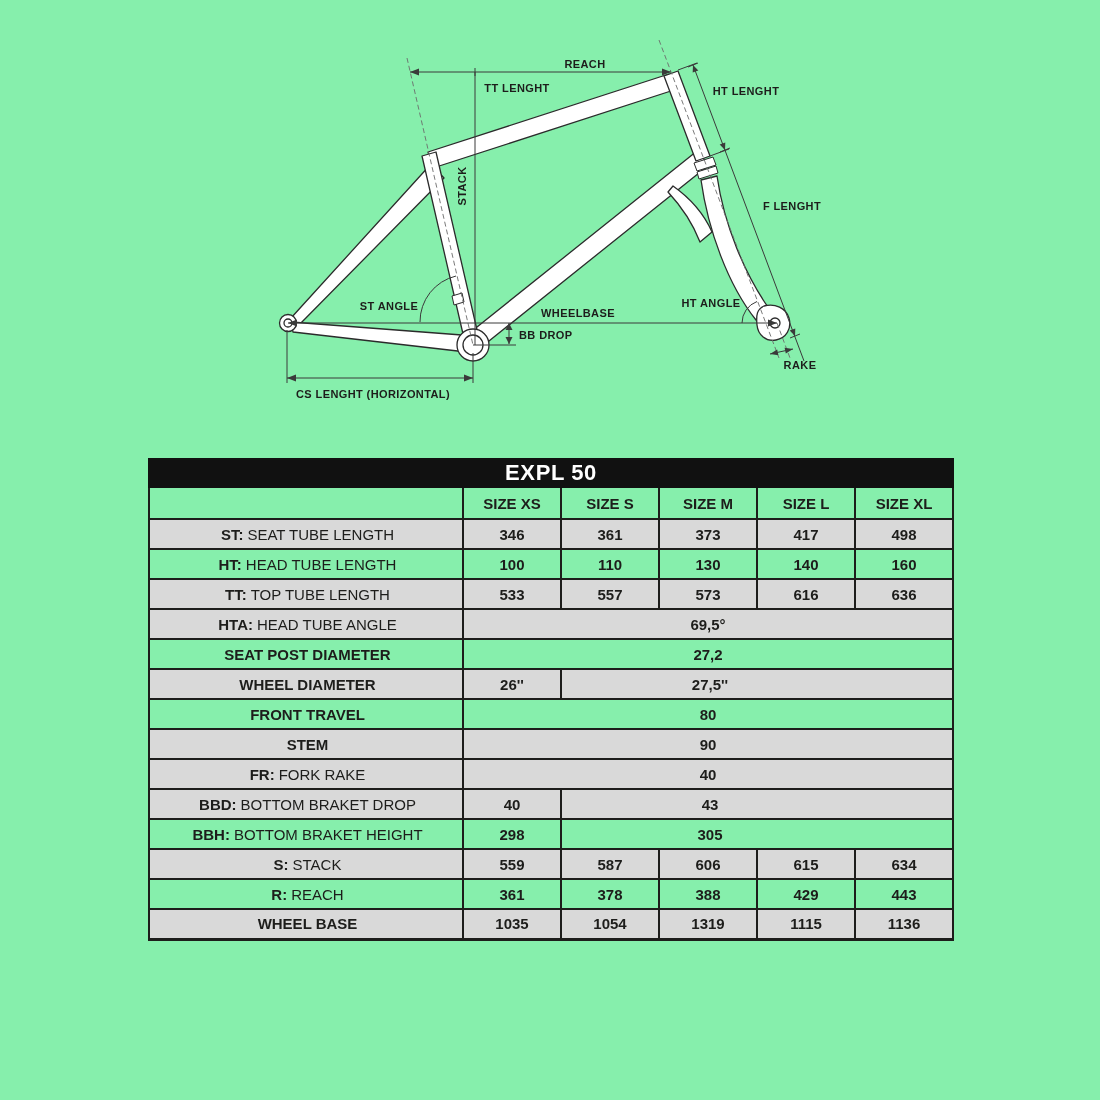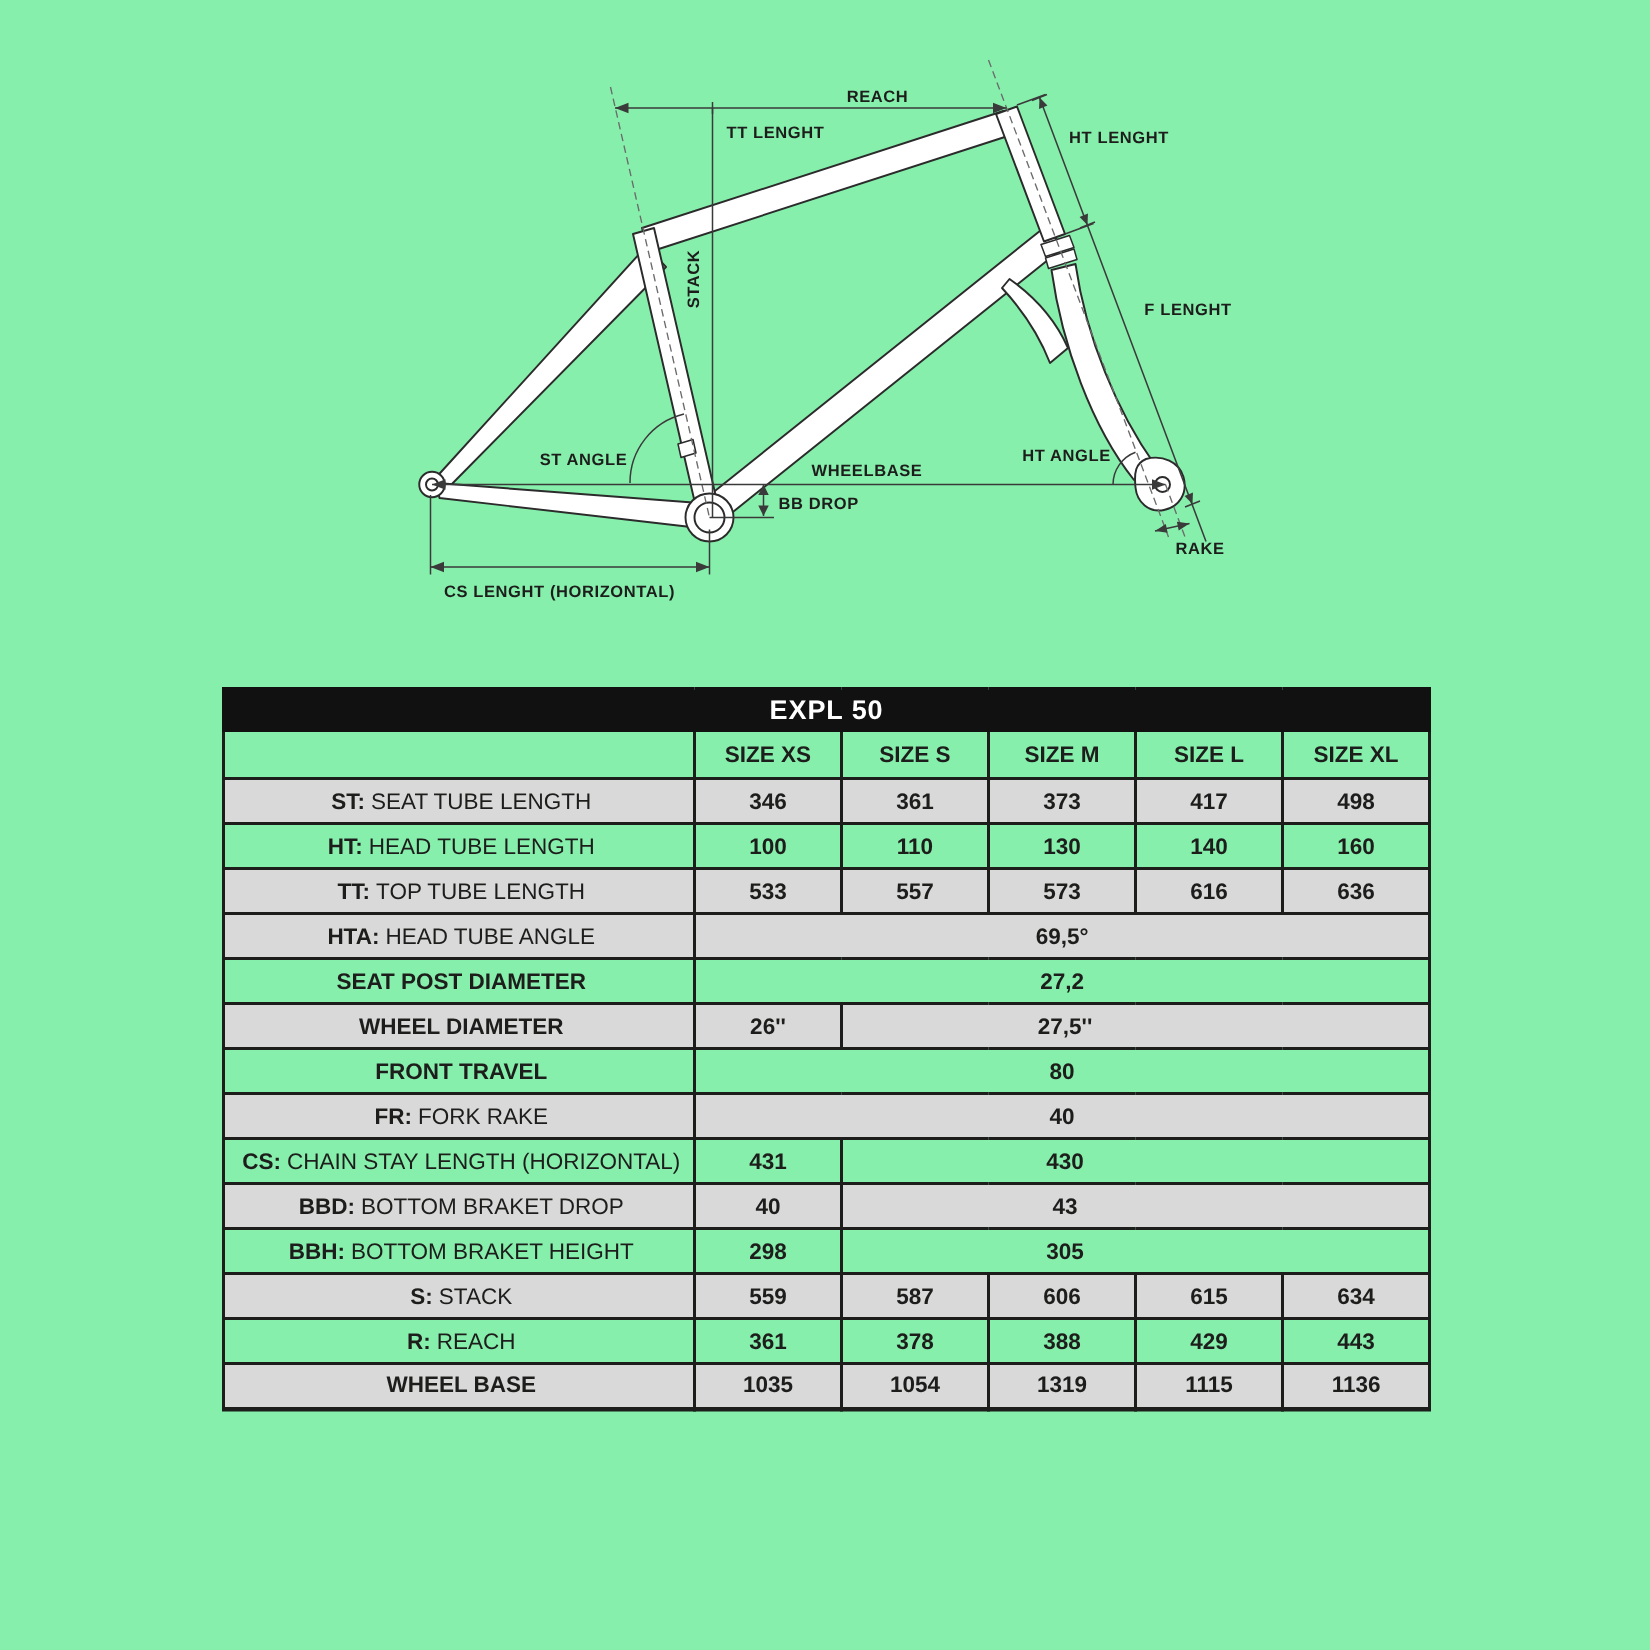--- a/index.html
+++ b/index.html
@@ -6,21 +6,21 @@
   html,body { width:1100px; height:1100px; background:#ffffff; font-family:"Liberation Sans", sans-serif; }
   .sheet { position:relative; width:1100px; height:1100px; background:#86efac; overflow:hidden; }
 
   
   .diagram-wrap { position:absolute; left:0; top:0; width:1100px; height:450px; }
   svg text.dlabel { font-family:"Liberation Sans", sans-serif; font-size:11px; font-weight:700; letter-spacing:.4px; fill:#1d1d1b; }
 
   
   .geo-table { position:absolute; left:148px; top:458px; width:806px; border-collapse:collapse; table-layout:fixed; border:2px solid #1d1d1b; border-bottom:3px solid #1d1d1b; }
   .geo-table td, .geo-table th { border:2px solid #1d1d1b; font-size:15px; color:#1d1d1b; text-align:center; vertical-align:middle; height:30px; padding:0 4px; overflow:hidden; white-space:nowrap; }
-  .geo-table tr.title-row th { background:#111111; color:#ffffff; font-size:18px; font-weight:700; letter-spacing:.6px; height:28px; border-color:#111111; }
+  .geo-table tr.title-row th { background:#111111; color:#ffffff; font-size:22px; font-weight:700; letter-spacing:.6px; height:28px; border-color:#111111; }
   .geo-table tr.size-row td { font-weight:700; height:32px; }
   .geo-table td.lbl { text-align:center; padding-left:7px; }
   .geo-table td.lbl .pfx { font-weight:700; }
   .geo-table td.lbl .pfx:not(:empty) { margin-right:4px; }
   .geo-table td.lbl .pfx:empty + .txt { font-weight:700; }
   .geo-table td.lbl .txt { font-weight:400; }
   .geo-table td.val { font-weight:700; }
   .geo-table tr.g td { background:#d9d9d9; }
   .geo-table td.sr { padding-right:98px; } 
 </style>
@@ -165,27 +165,26 @@
     <tr class="g">
       <td class="lbl"><span class="pfx"></span><span class="txt">WHEEL DIAMETER</span></td>
       <td class="val">26''</td>
       <td class="val sr" colspan="4">27,5''</td>
     </tr>
     <tr>
       <td class="lbl"><span class="pfx"></span><span class="txt">FRONT TRAVEL</span></td>
       <td class="val" colspan="5">80</td>
     </tr>
     <tr class="g">
+      <td class="lbl"><span class="pfx"></span><span class="txt">STEM</span></td>
+      <td class="val" colspan="5">90</td>
+    </tr>
+    <tr class="g">
       <td class="lbl"><span class="pfx">FR:</span><span class="txt">FORK RAKE</span></td>
       <td class="val" colspan="5">40</td>
-    </tr>
-    <tr>
-      <td class="lbl"><span class="pfx">CS:</span><span class="txt">CHAIN STAY LENGTH (HORIZONTAL)</span></td>
-      <td class="val">431</td>
-      <td class="val sr" colspan="4">430</td>
     </tr>
     <tr class="g">
       <td class="lbl"><span class="pfx">BBD:</span><span class="txt">BOTTOM BRAKET DROP</span></td>
       <td class="val">40</td>
       <td class="val sr" colspan="4">43</td>
     </tr>
     <tr>
       <td class="lbl"><span class="pfx">BBH:</span><span class="txt">BOTTOM BRAKET HEIGHT</span></td>
       <td class="val">298</td>
       <td class="val sr" colspan="4">305</td>

